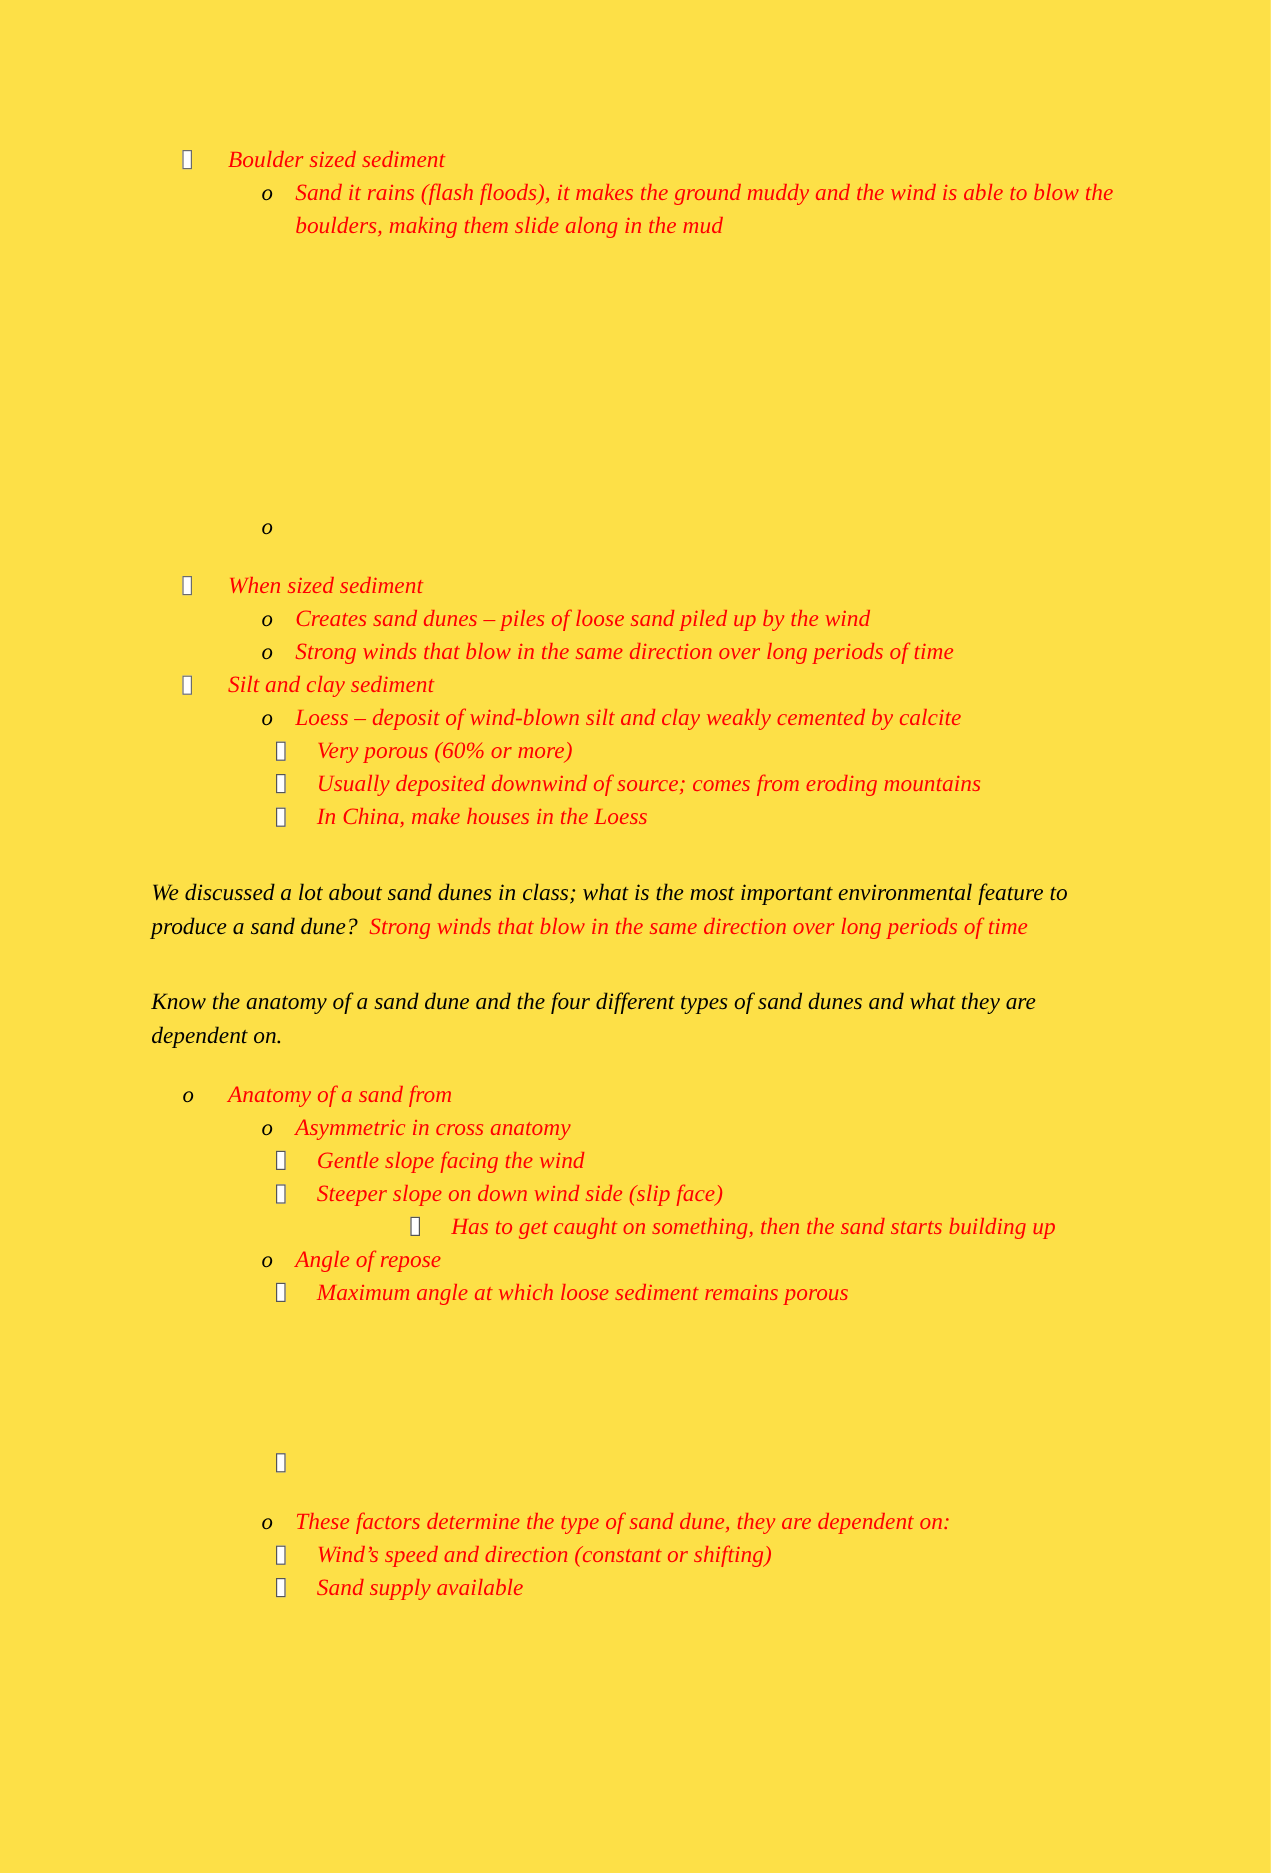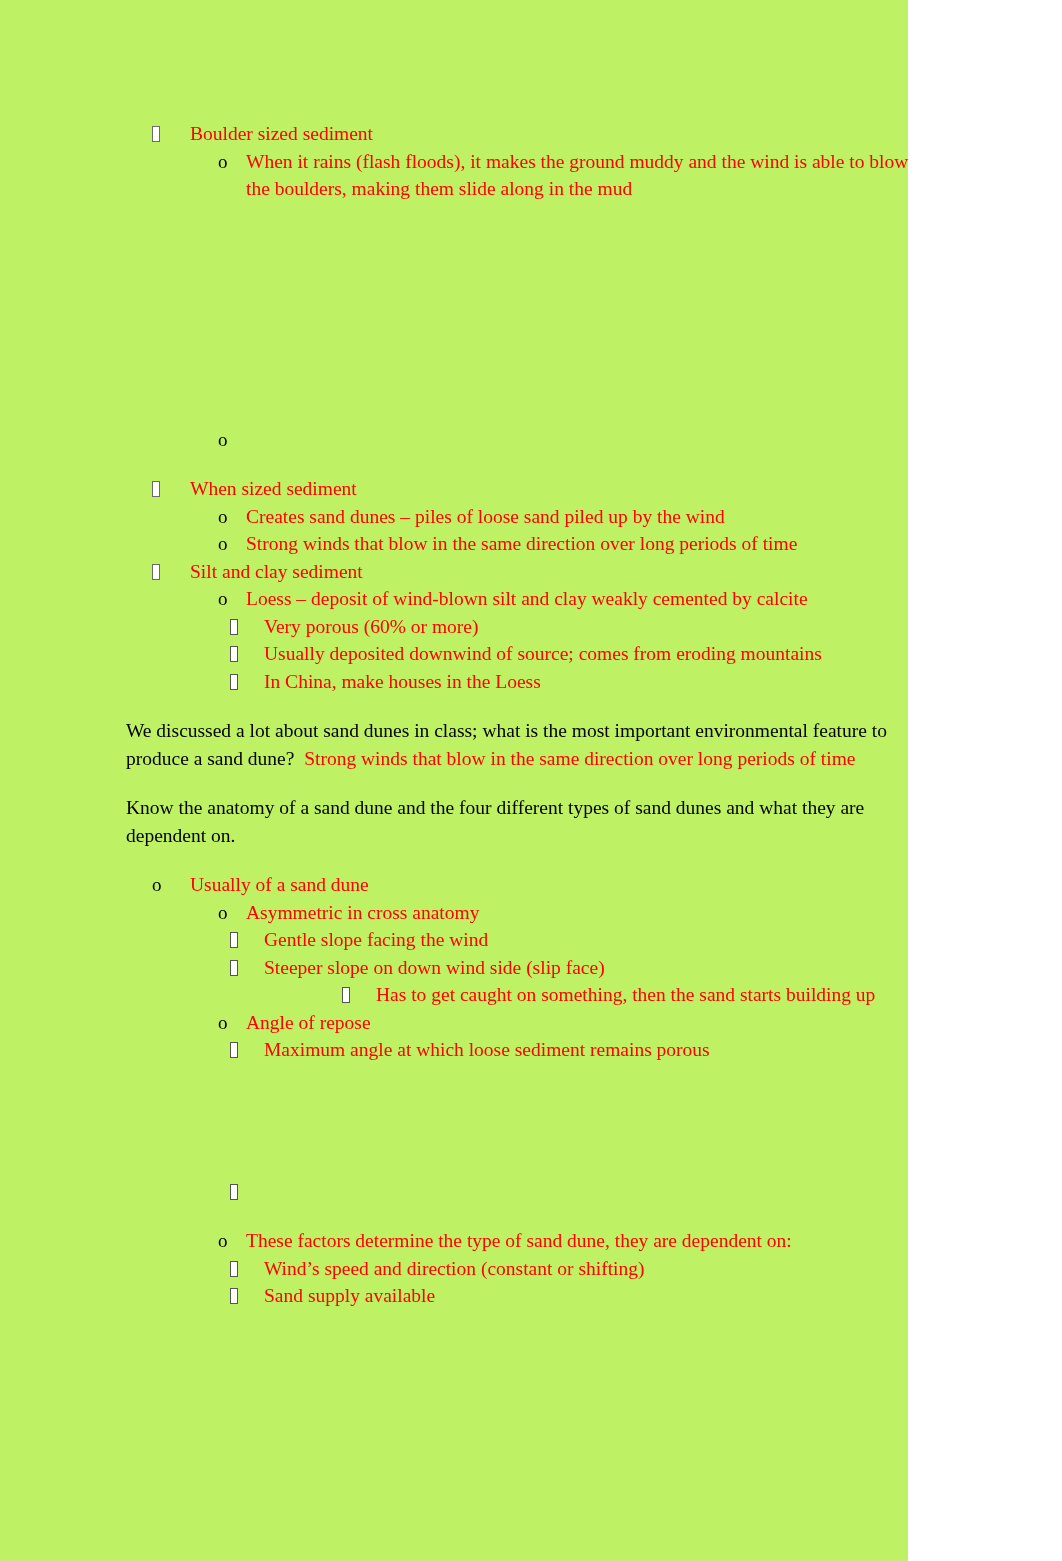--- a/index.html
+++ b/index.html
@@ -10,41 +10,42 @@
   }
   body {
     width: 1062px;
     height: 1561px;
     overflow: hidden;
     font-family: "Liberation Serif", "DejaVu Serif", serif;
     color: #000000;
   }
   .page {
     position: relative;
-    width: 908px;
+    width: 1059px;
     height: 1561px;
-    background: #bef264;
+    background: #fde047;
     box-sizing: border-box;
     padding: 0;
+    font-style: italic;
   }
   .doc-body {
     position: absolute;
     left: 126px;
     top: 120px;
     width: 806px;
   }
 
   
   .para {
     font-size: 19.5px;
     line-height: 27.5px;
     color: #000000;
     margin: 0 0 0 0;
   }
-  .para.spaced { margin-top: 22px; }
+  .para.spaced { margin-top: 36px; }
 
   .red { color: #FF0000; }
   .blk { color: #000000; }
 
   
   .row {
     display: flex;
     align-items: flex-start;
     font-size: 19.5px;
     line-height: 27.5px;
@@ -100,21 +101,21 @@
 <div class="page">
   <div class="doc-body">
 
     <div class="row lvl1">
       <span class="bullet"><span class="boxglyph red-box"></span></span>
       <span class="txt red">Boulder sized sediment</span>
     </div>
 
     <div class="row lvl2">
       <span class="bullet blk olist">o</span>
-      <span class="txt red">When it rains (flash floods), it makes the ground muddy and the wind is able to blow the boulders, making them slide along in the mud</span>
+      <span class="txt red">Sand it rains (flash floods), it makes the ground muddy and the wind is able to blow the boulders, making them slide along in the mud</span>
     </div>
 
     <div class="blank-gap-1"></div>
 
     <div class="row lvl2">
       <span class="bullet blk olist">o</span>
       <span class="txt red"></span>
     </div>
 
     <div class="blank-gap-2"></div>
@@ -158,21 +159,21 @@
     </p>
 
     <p class="para spaced">
       <span class="blk">Know the anatomy of a sand dune and the four different types of sand dunes and what they are dependent on.</span>
     </p>
 
     <div class="blank-gap-4"></div>
 
     <div class="row lvl1">
       <span class="bullet blk olist">o</span>
-      <span class="txt red">Usually of a sand dune</span>
+      <span class="txt red">Anatomy of a sand from</span>
     </div>
     <div class="row lvl2">
       <span class="bullet blk olist">o</span>
       <span class="txt red">Asymmetric in cross anatomy</span>
     </div>
     <div class="row lvl3">
       <span class="bullet"><span class="boxglyph"></span></span>
       <span class="txt red">Gentle slope facing the wind</span>
     </div>
     <div class="row lvl3">

